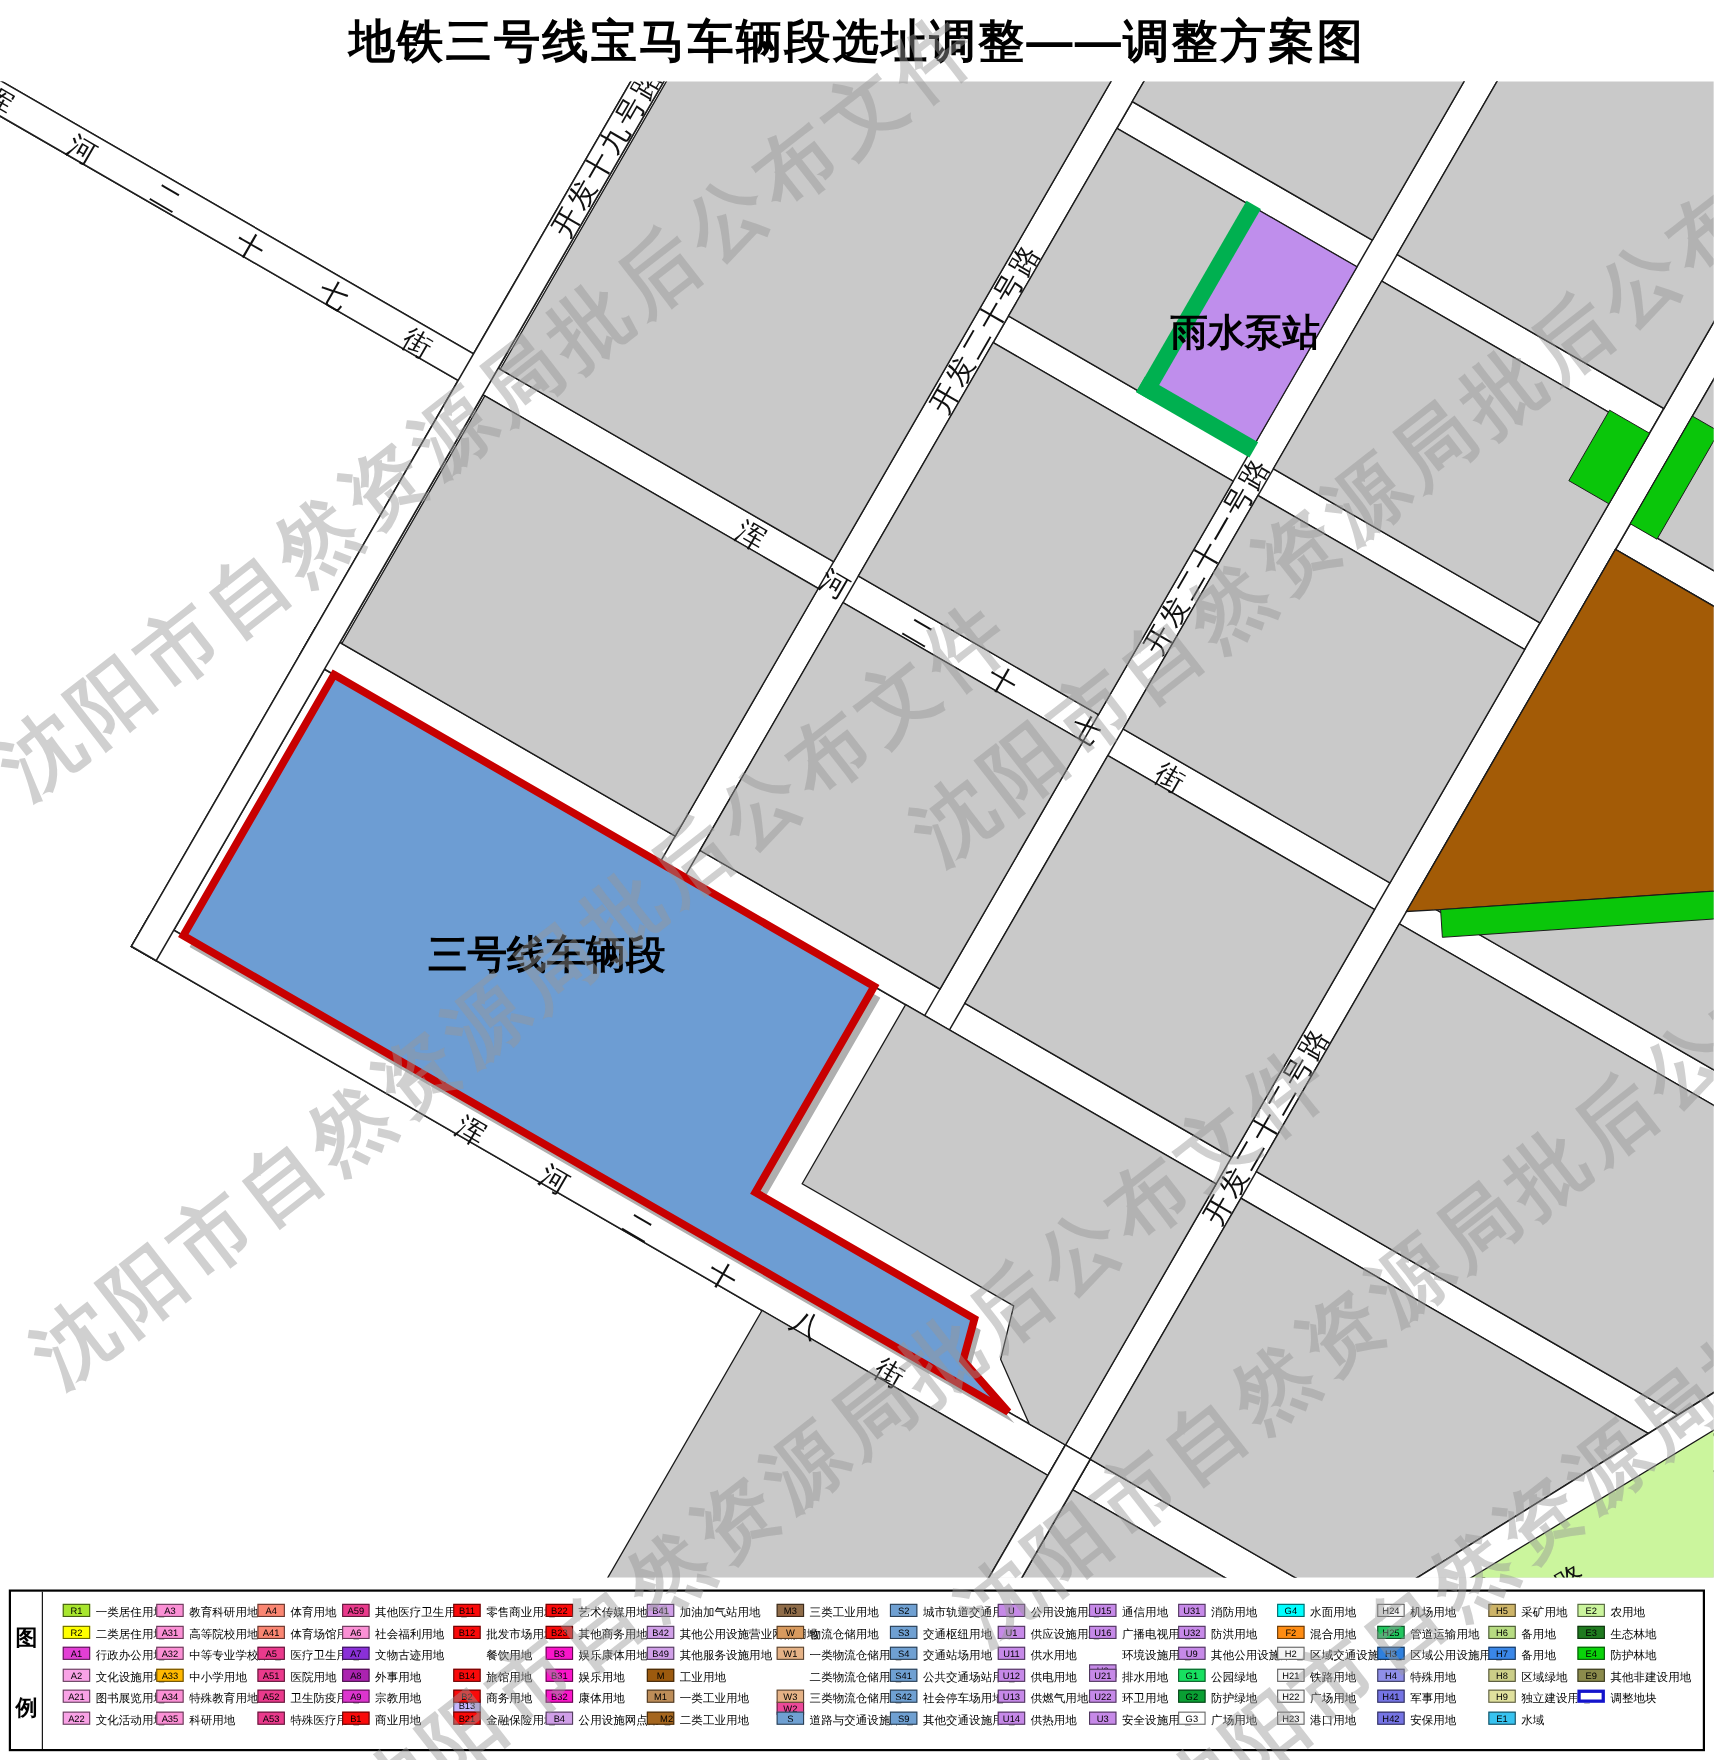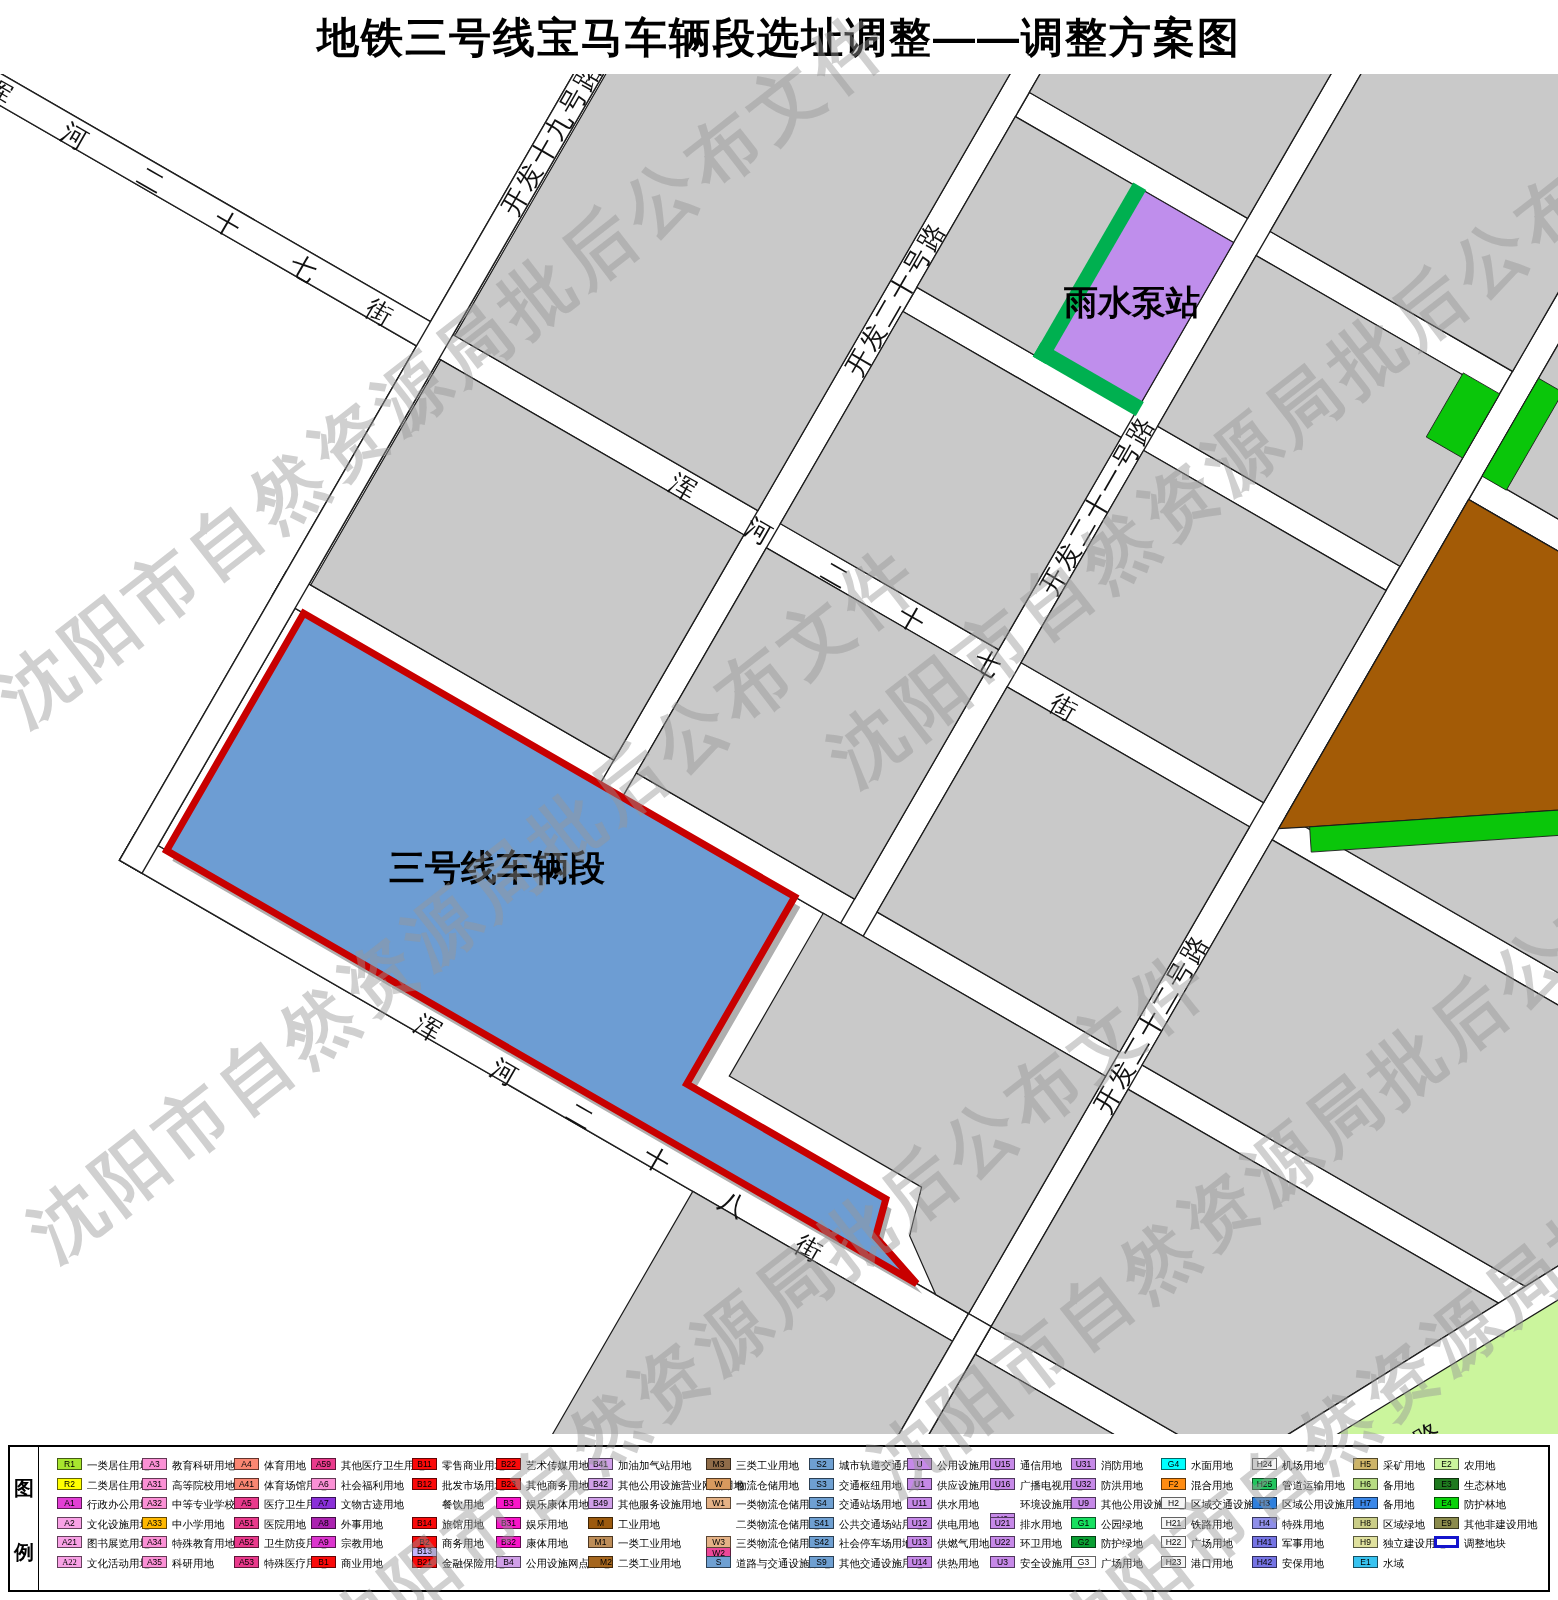--- a/index.html
+++ b/index.html
@@ -144,21 +144,21 @@
         </div>
         <div class="li" style="left: 47px; top: 69.5px;">
           <span class="chip" style="background: rgb(249, 162, 230);">A2</span>
           <span class="ltxt">文化设施用地</span>
         </div>
         <div class="li" style="left: 47px; top: 89px;">
           <span class="chip" style="background: rgb(249, 162, 230);">A21</span>
           <span class="ltxt">图书展览用地</span>
         </div>
         <div class="li" style="left: 47px; top: 108.5px;">
-          <span class="chip" style="background: rgb(249, 162, 230); font-family: Liberation Serif, serif;">A22</span>
+          <span class="chip" style="background: rgb(249, 162, 230);">A22</span>
           <span class="ltxt">文化活动用地</span>
         </div>
         <div class="li" style="left: 132px; top: 11px;">
           <span class="chip" style="background: rgb(251, 144, 213);">A3</span>
           <span class="ltxt">教育科研用地</span>
         </div>
         <div class="li" style="left: 132px; top: 30.5px;">
           <span class="chip" style="background: rgb(251, 144, 213);">A31</span>
           <span class="ltxt">高等院校用地</span>
         </div>

